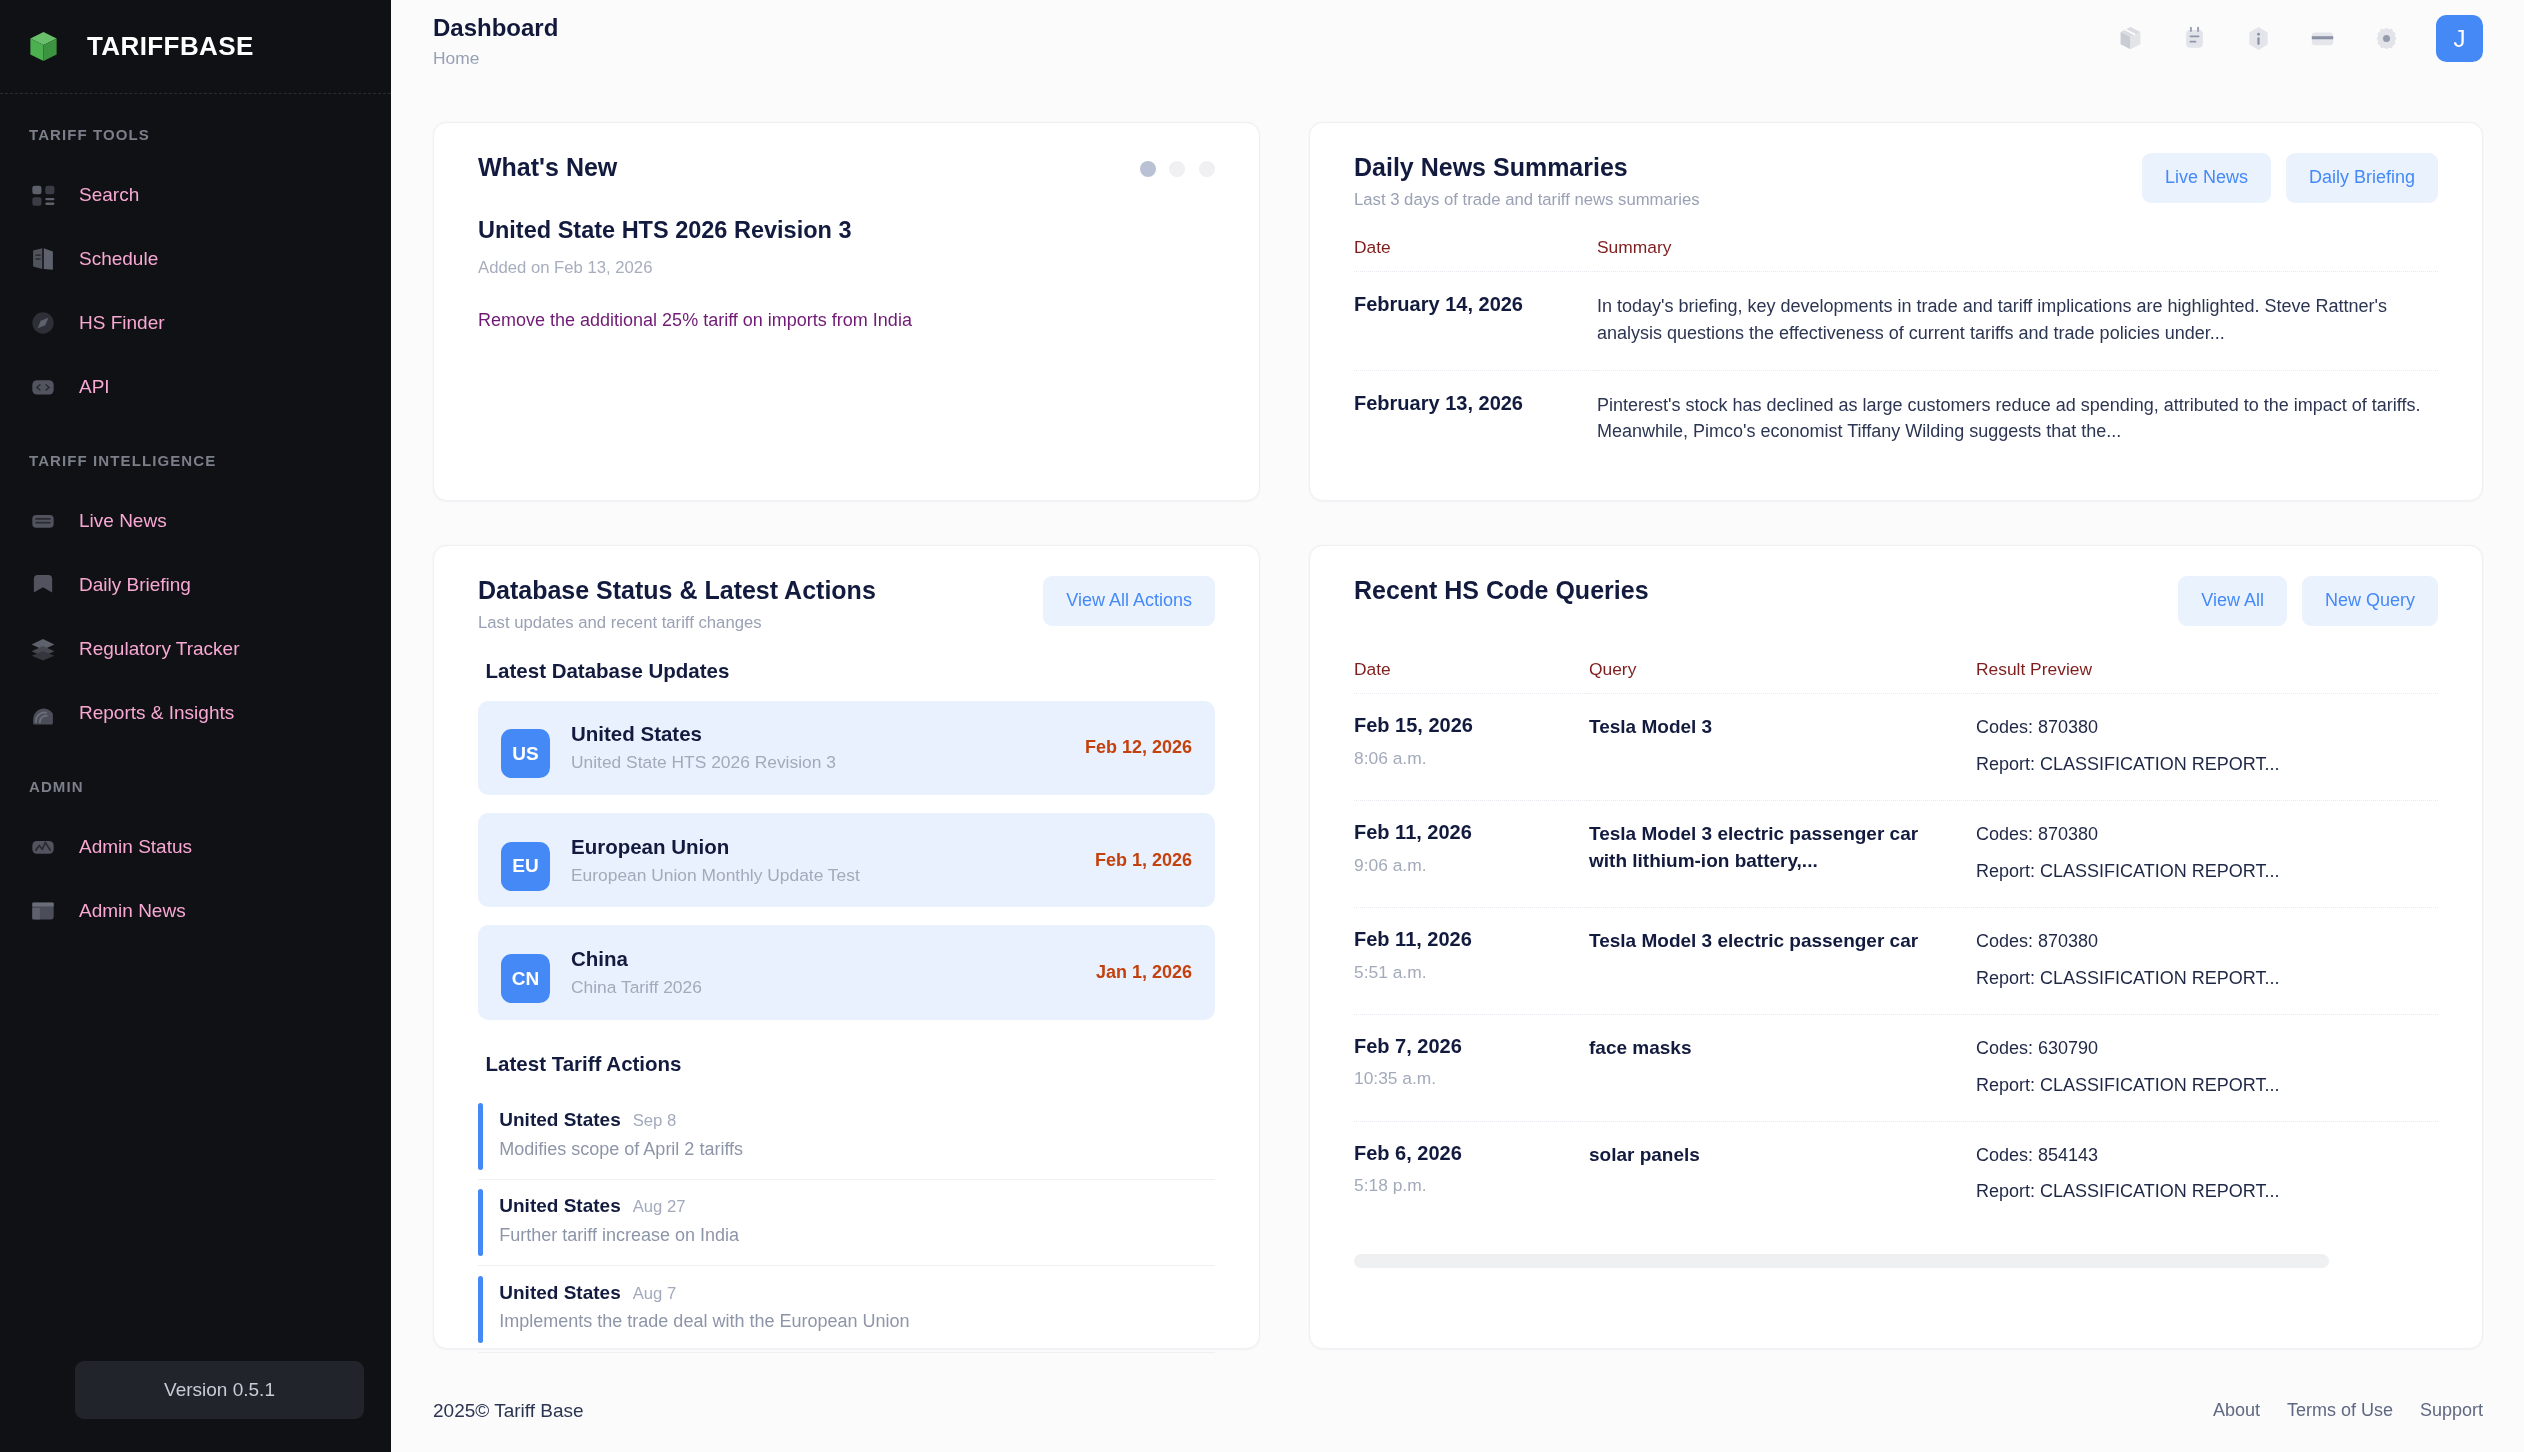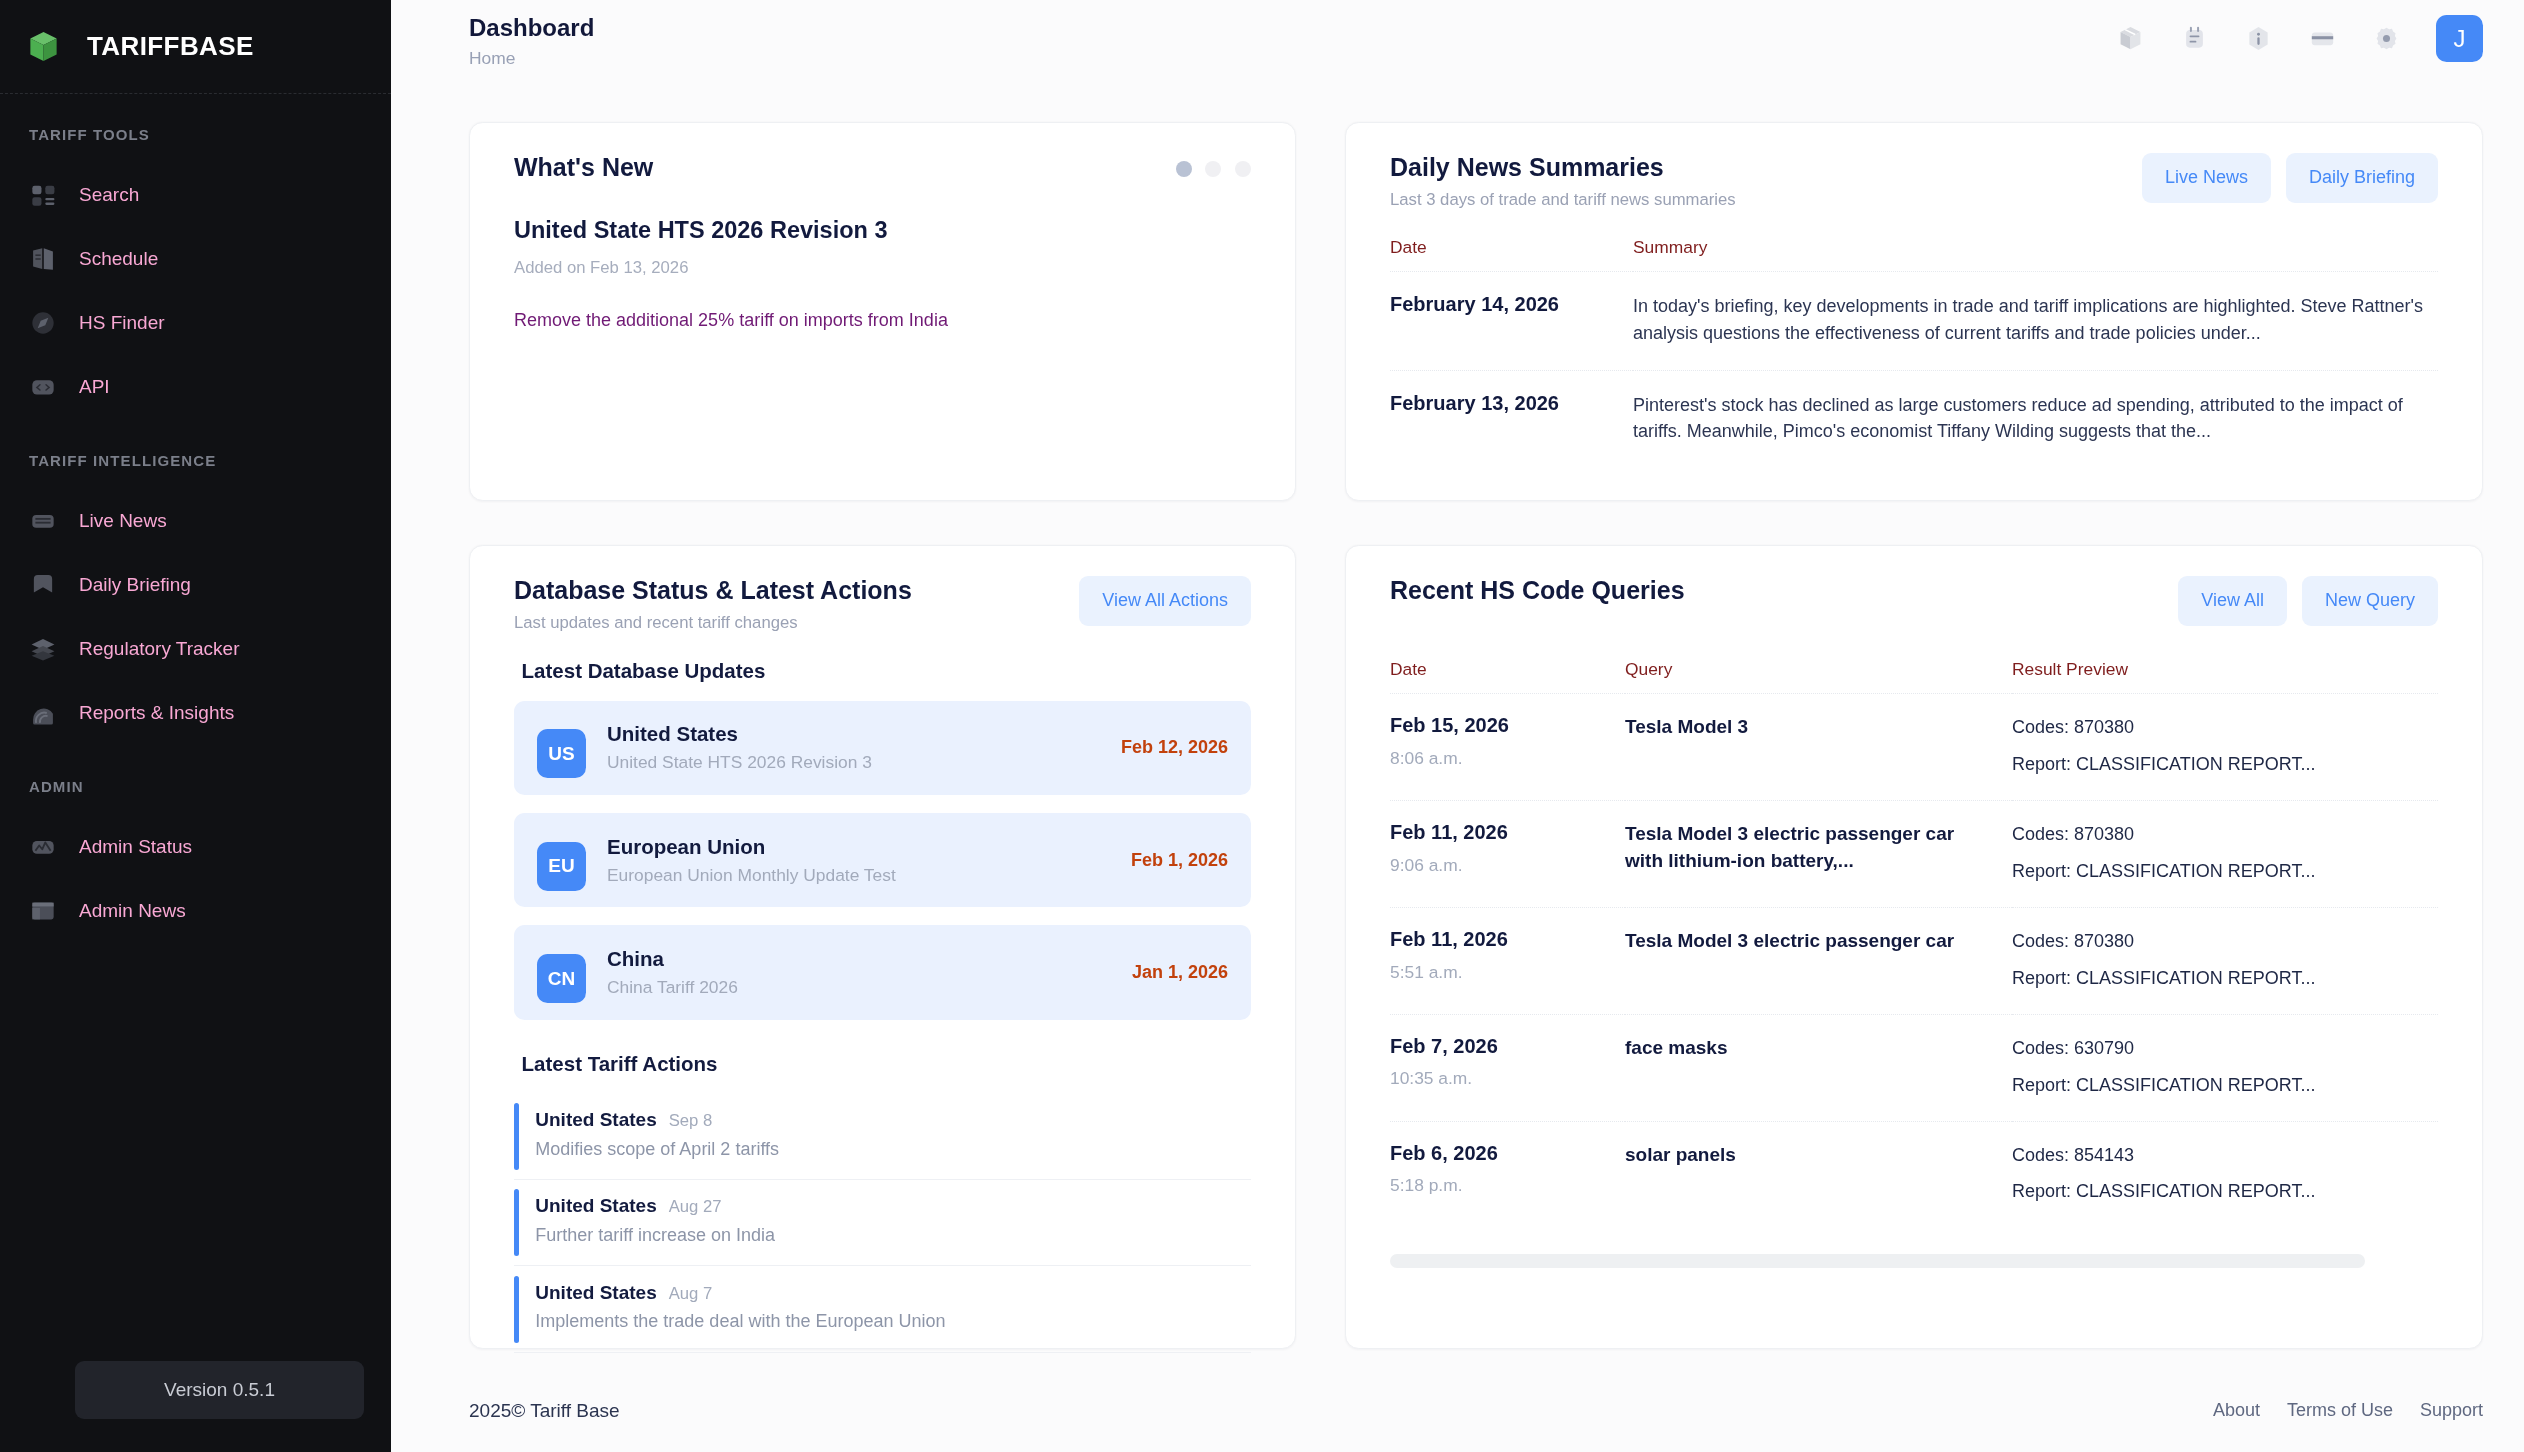--- a/index.html
+++ b/index.html
@@ -42,21 +42,21 @@
     color: #f9a8d4; font-size: 19px; font-weight: 500;
   }
   .version-wrap { padding: 0 27px 33px 27px; }
   .version-btn {
     height: 58px; background: #22242b; border-radius: 9px;
     display: flex; align-items: center; justify-content: center;
     color: #c9ccd4; font-size: 19px; cursor: pointer; margin-left: 48px;
   }
 
   
-  .main { flex: 1; display: flex; flex-direction: column; min-width: 0; padding-left: 36px; }
+  .main { flex: 1; display: flex; flex-direction: column; min-width: 0; }
   .topbar {
     height: 80px; display: flex; align-items: flex-start;
     justify-content: space-between; padding: 9px 42px 0 42px;
     background: #fbfbfc;
   }
   .topbar-left { padding-top: 4.6px; }
   .page-title { font-size: 24px; font-weight: 700; color: #12183a; line-height: 1.2; }
   .breadcrumb { font-size: 17.4px; color: #98a0b5; margin-top: 6px; }
   .topbar-right { display: flex; align-items: center; gap: 35px; padding-top: 6px; }
   .topbar-right .hicon { width: 29px; height: 29px; display:block; cursor: pointer; }

